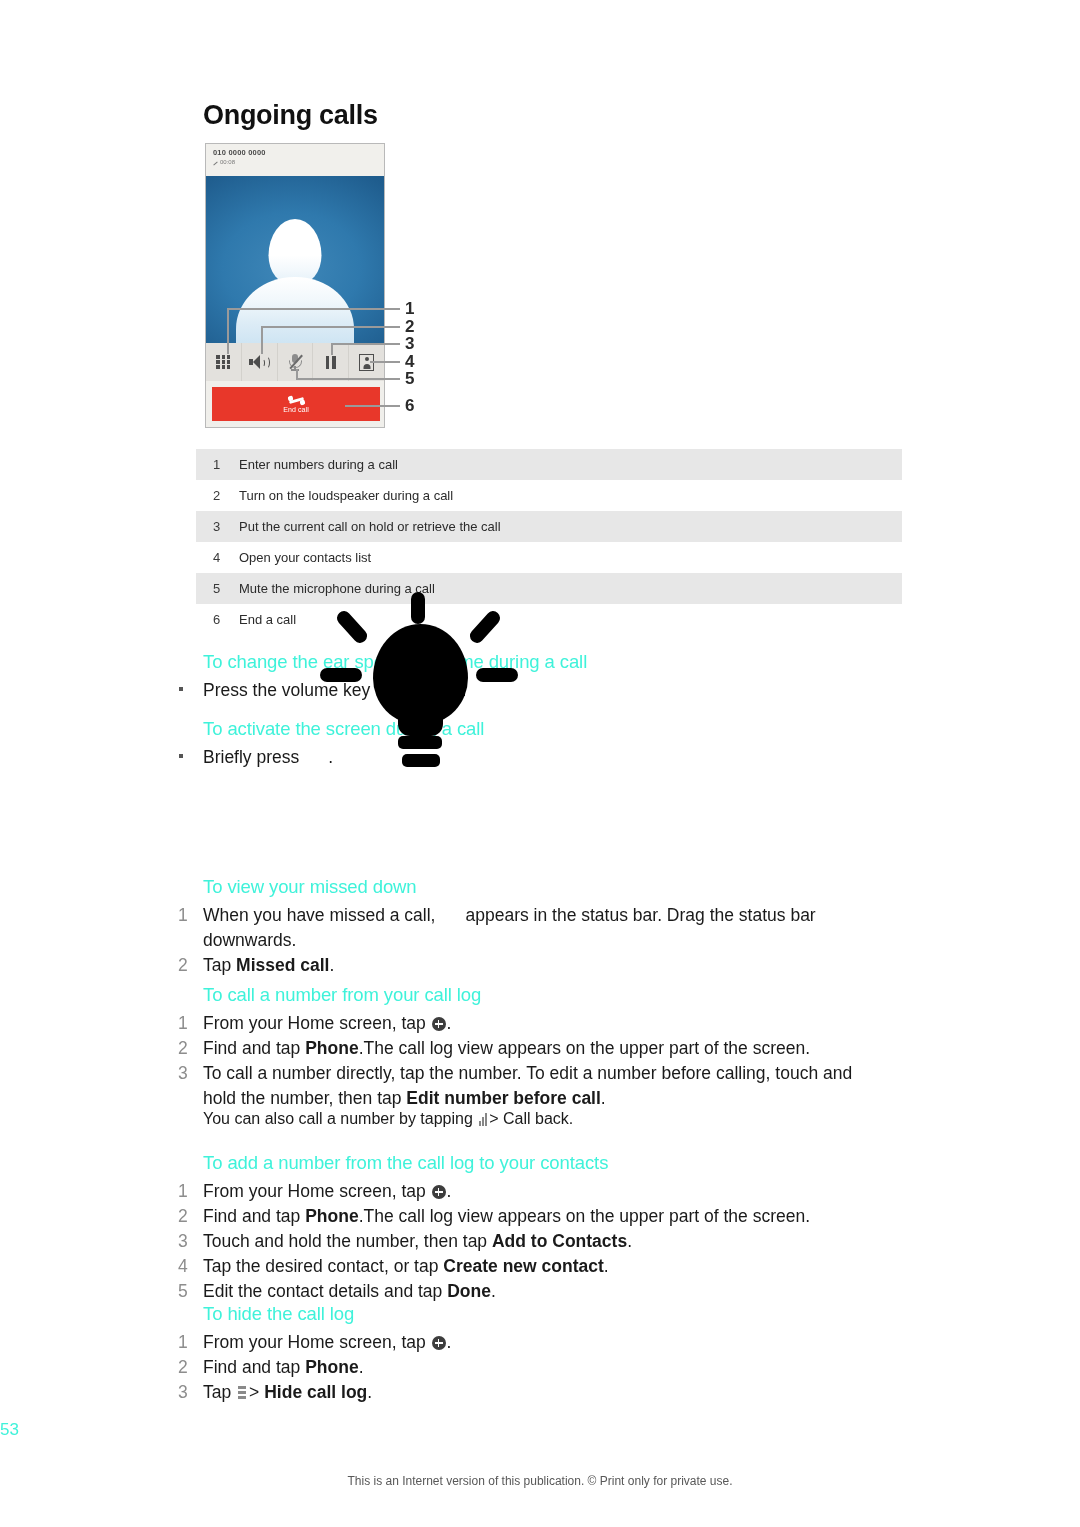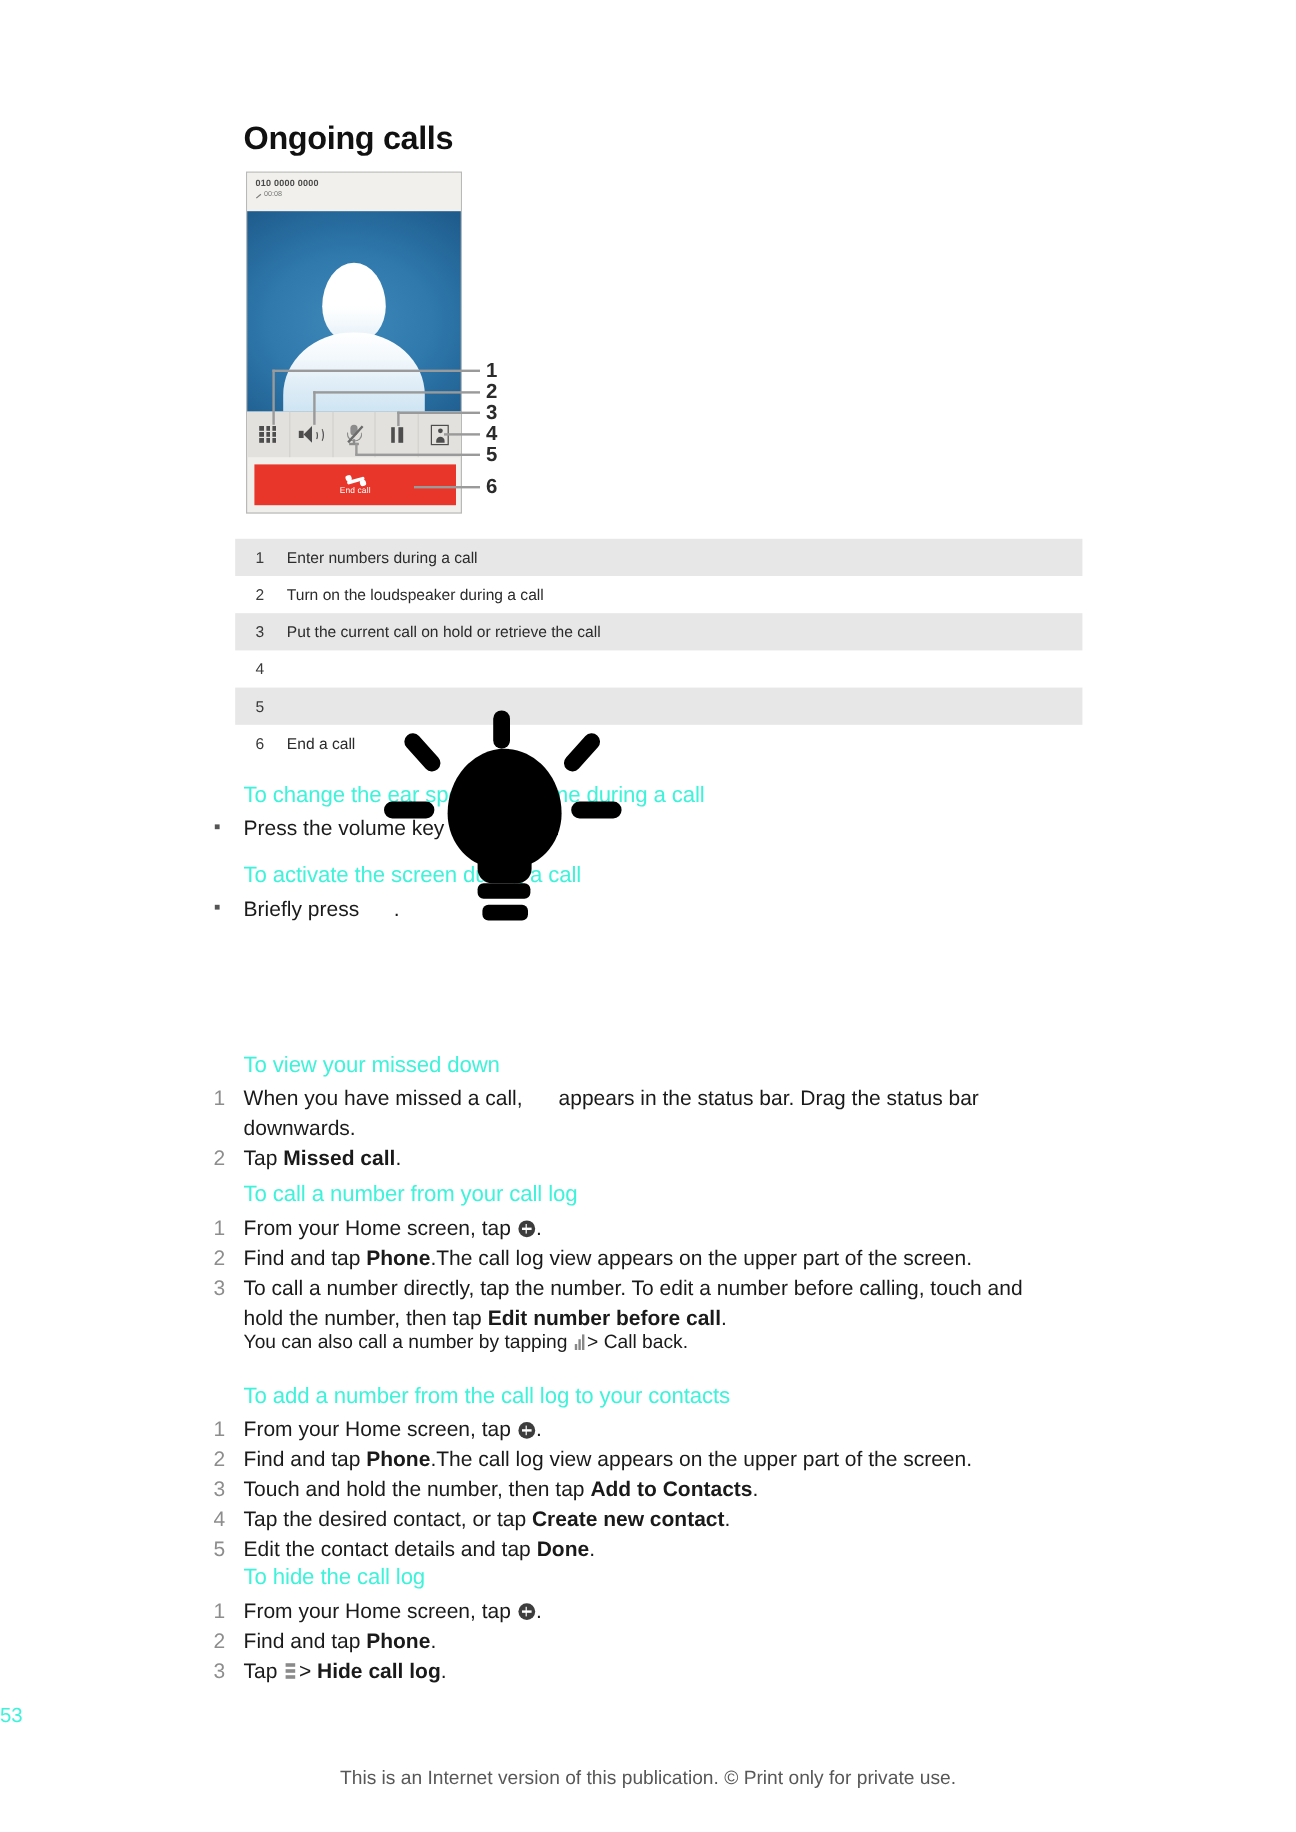--- a/index.html
+++ b/index.html
@@ -517,21 +517,21 @@
     text-align: left;
     font-size: 17px;
     color: #3ff2da;
   }
   .footer-note {
     position: absolute;
     left: 0;
     top: 1474px;
     width: 1080px;
     text-align: center;
-    font-size: 16px;
+    font-size: 12px;
     color: #585858;
   }
 </style>
 </head>
 <body>
 
 <div class="page">
 
   <h1 class="section-title" id="h-ongoing">Ongoing calls</h1>
 
@@ -640,23 +640,25 @@
     <div class="lt-row">
       <span class="lt-num">2</span>
       <span class="lt-text">Turn on the loudspeaker during a call</span>
     </div>
     <div class="lt-row alt">
       <span class="lt-num">3</span>
       <span class="lt-text">Put the current call on hold or retrieve the call</span>
     </div>
     <div class="lt-row">
       <span class="lt-num">4</span>
+      <span class="lt-text">Open your contacts list</span>
     </div>
     <div class="lt-row alt">
       <span class="lt-num">5</span>
+      <span class="lt-text">Mute the microphone during a call</span>
     </div>
     <div class="lt-row">
       <span class="lt-num">6</span>
       <span class="lt-text">End a call</span>
     </div>
   </div>
 
   <div class="teal-head" style="left:203px; top:651px;">To change the ear speaker volume during a call</div>
   <div class="bullet-item" style="left:203px; top:678px; width:480px;">
     <span class="bullet-dot"></span>

